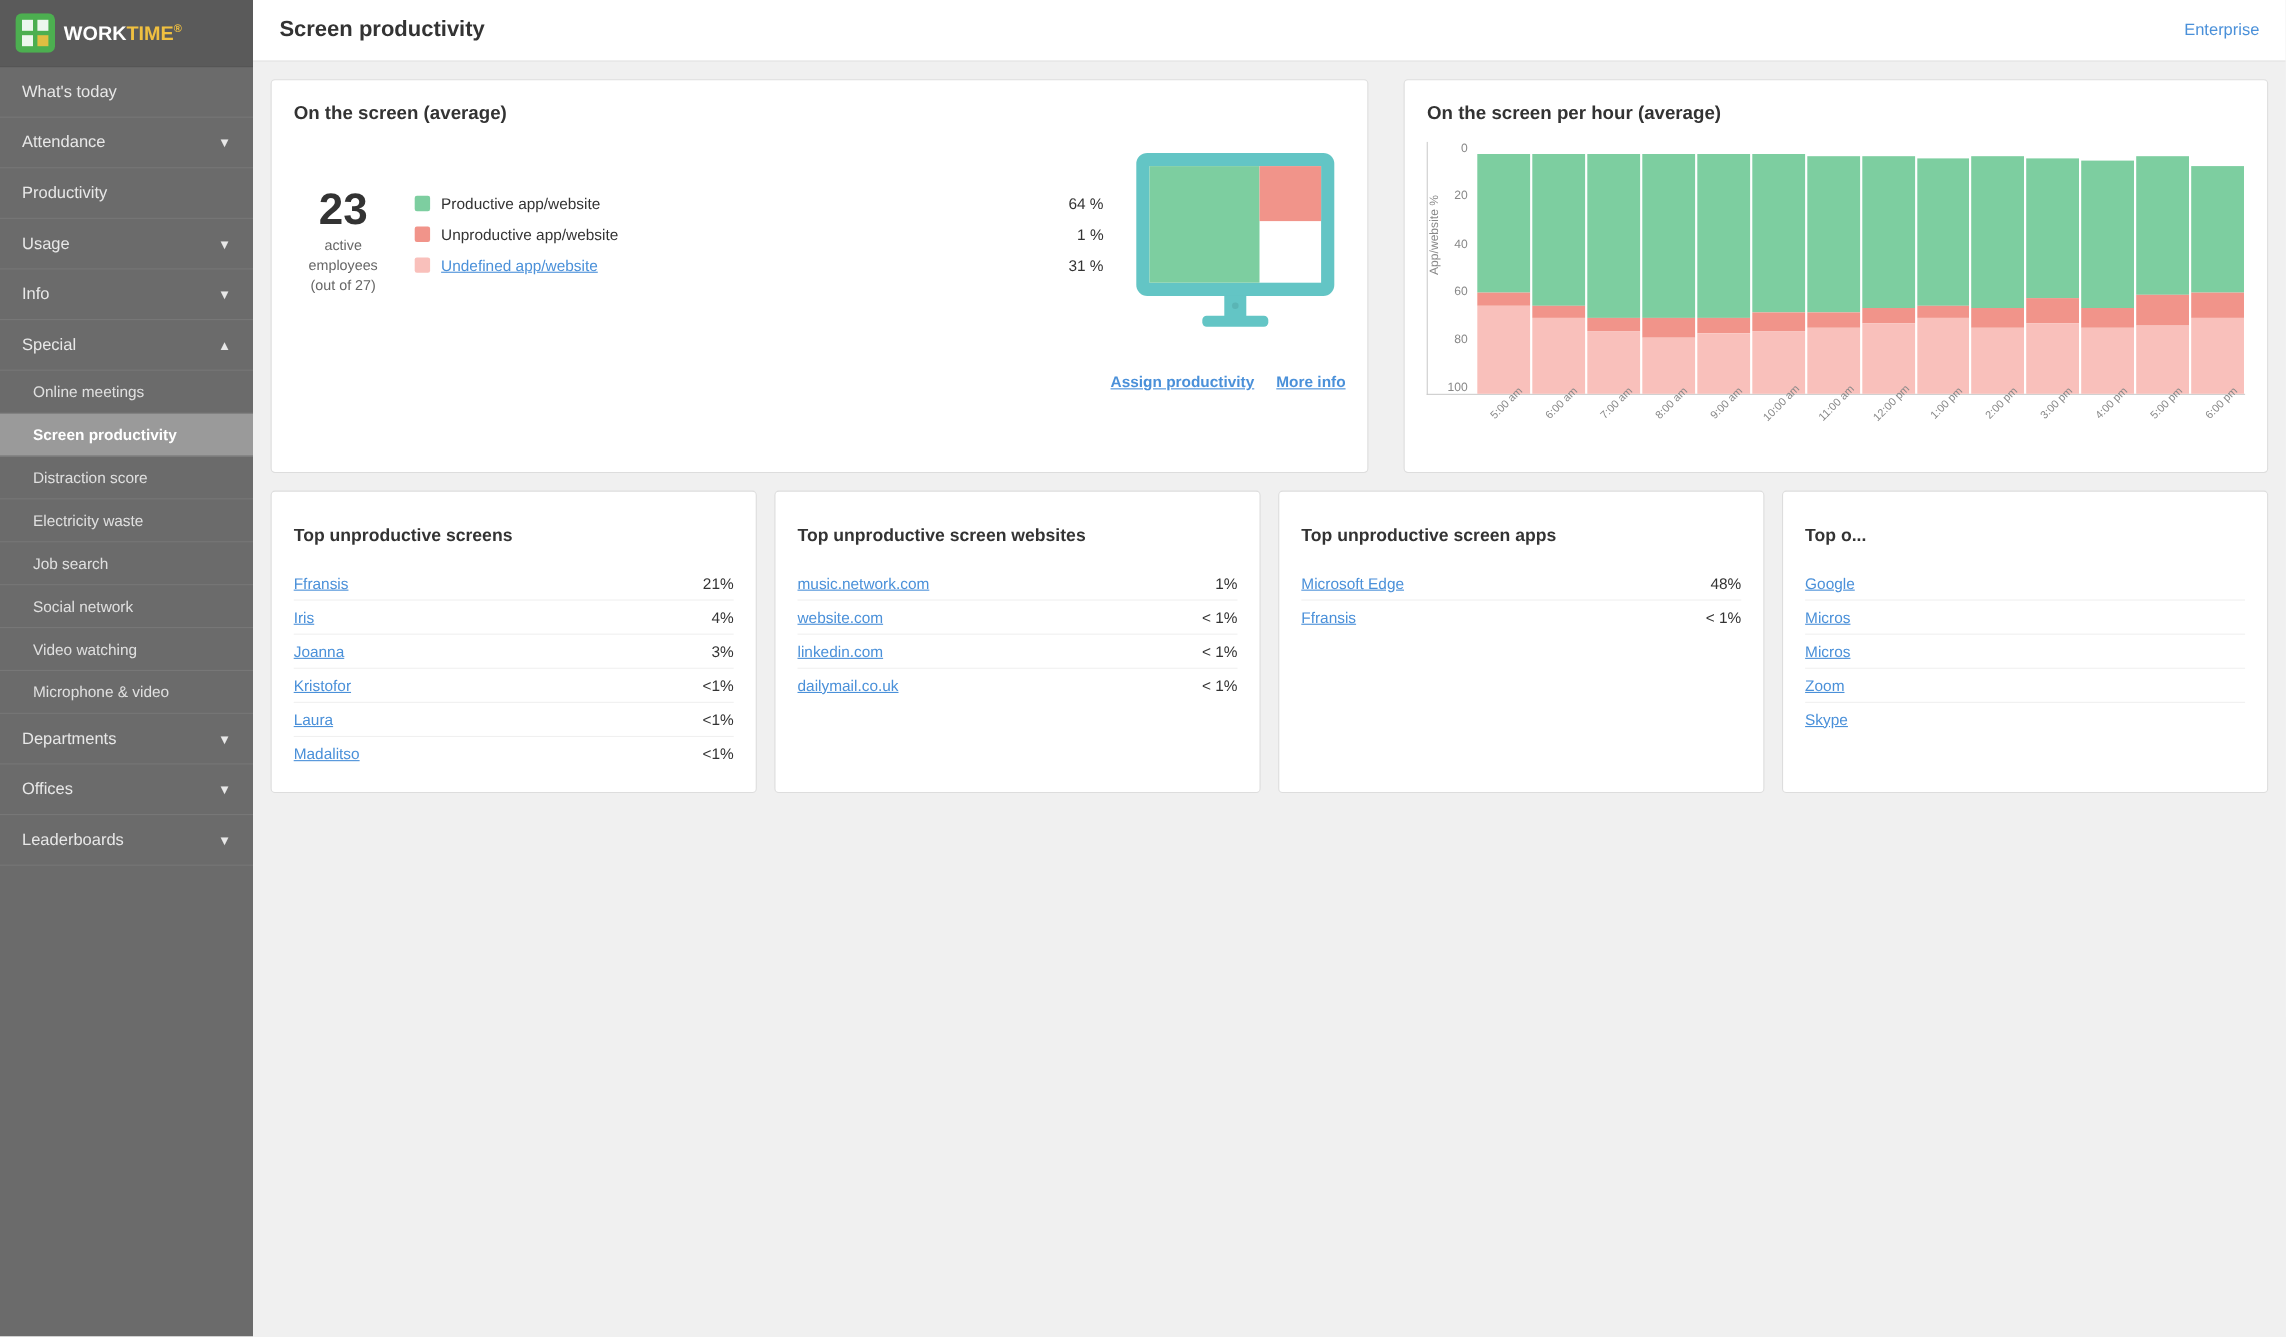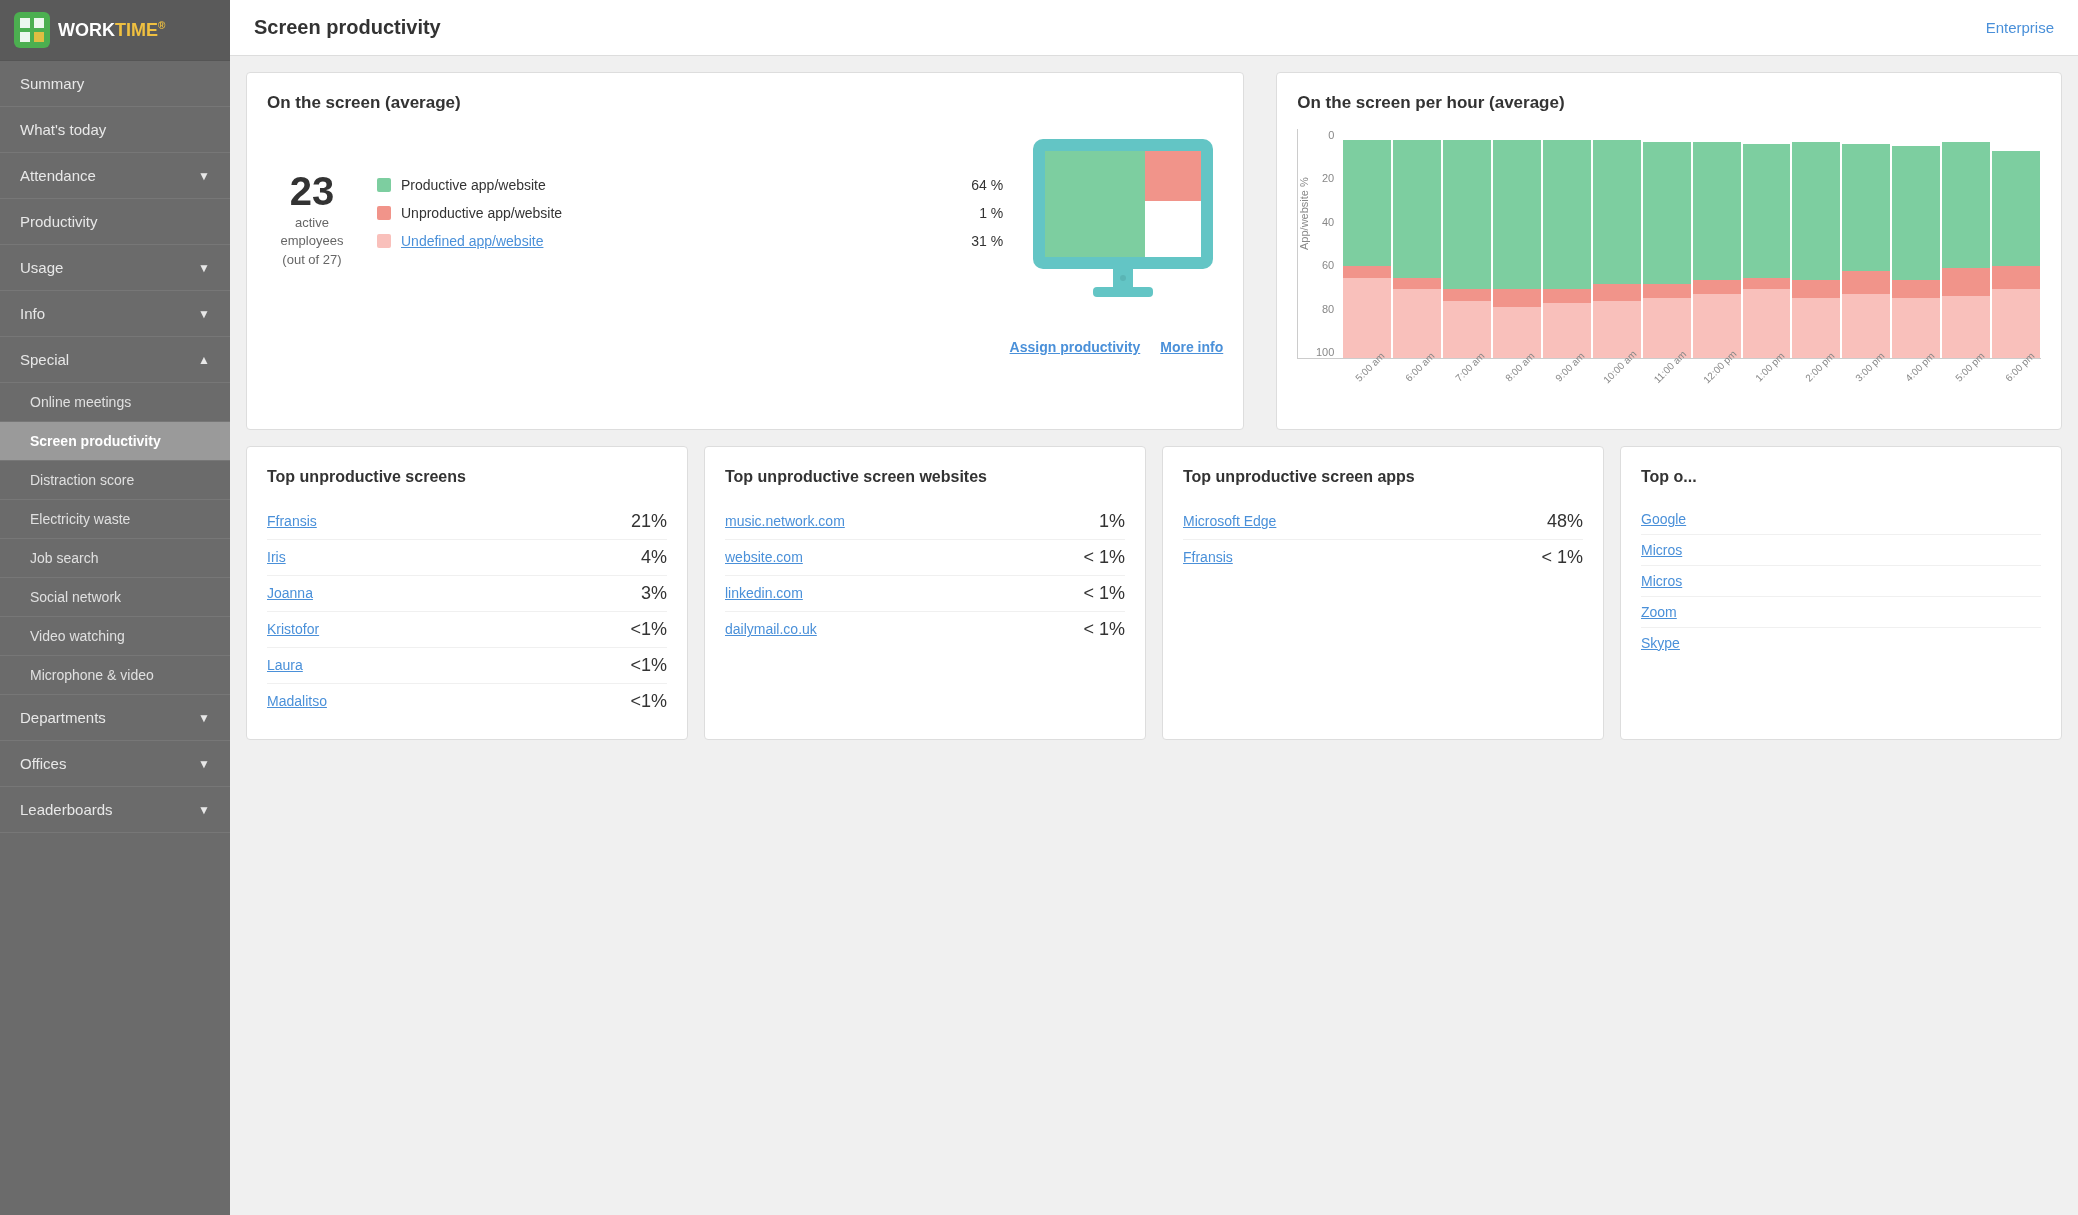--- a/index.html
+++ b/index.html
@@ -293,38 +293,39 @@
       border-radius: 4px;
       padding: 20px;
       min-width: 0;
     }
     .bottom-panel-title {
       font-size: 16px;
       font-weight: 600;
       color: #333;
       margin-bottom: 16px;
       line-height: 1.3;
+      margin-top: 11px;
     }
     .table-row {
       display: flex;
       justify-content: space-between;
       align-items: center;
       padding: 7px 0;
       border-bottom: 1px solid #f0f0f0;
       gap: 19px;
     }
     .table-row:last-child { border-bottom: none; }
     .row-link {
       color: #4a90d9;
       text-decoration: underline;
       font-size: 14px;
       cursor: pointer;
     }
     .row-val {
-      font-size: 18px;
+      font-size: 14px;
       color: #333;
     }
   </style>
 </head>
 <body>
 
 <nav class="sidebar">
   <div class="sidebar-logo">
 
     <svg class="logo-icon" viewBox="0 0 36 36">
@@ -333,23 +334,20 @@
       <rect x="20" y="6" width="10" height="10" fill="#fff" opacity="0.9"></rect>
       <rect x="6" y="20" width="10" height="10" fill="#fff" opacity="0.9"></rect>
       <rect x="20" y="20" width="10" height="10" fill="#f0c040" opacity="0.9"></rect>
     </svg>
     <span class="logo-text">
       <span style="color:#fff">WORK</span><span style="color:#f0c040">TIME</span><span class="logo-reg">®</span>
     </span>
   </div>
 
   <div id="sidebar-nav">
-      <div class="nav-item">
-        <span>Summary</span>
-      </div>
       <div class="nav-item">
         <span>What's today</span>
       </div>
       <div class="nav-item">
         <span>Attendance</span>
         <span class="chevron">▼</span>
       </div>
       <div class="nav-item">
         <span>Productivity</span>
       </div>

